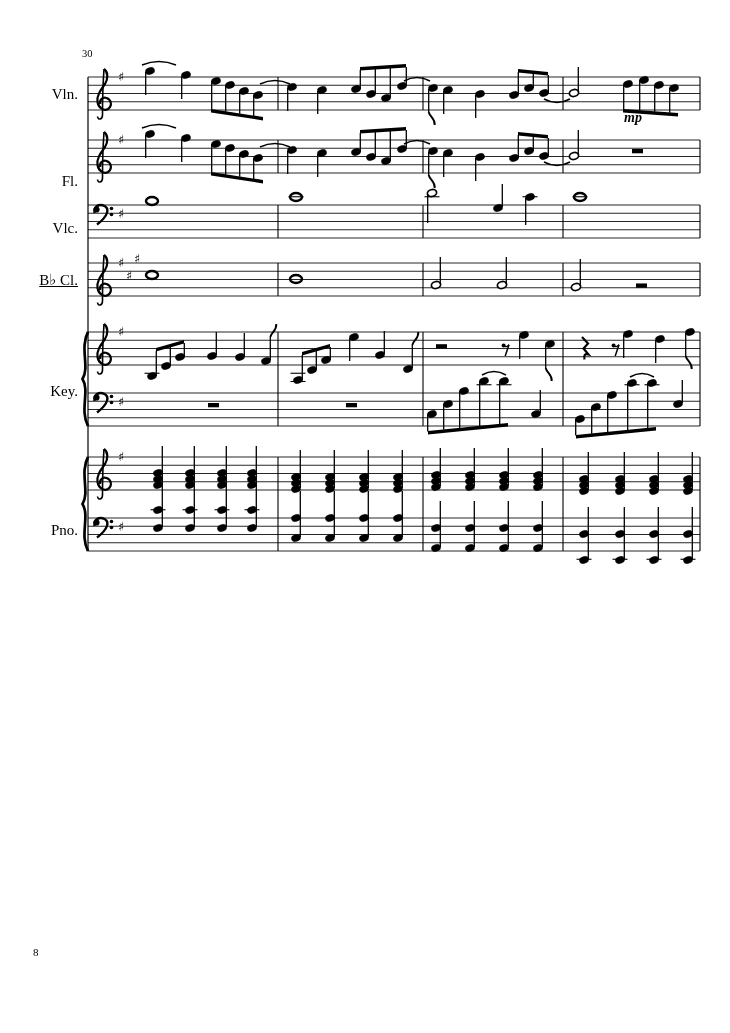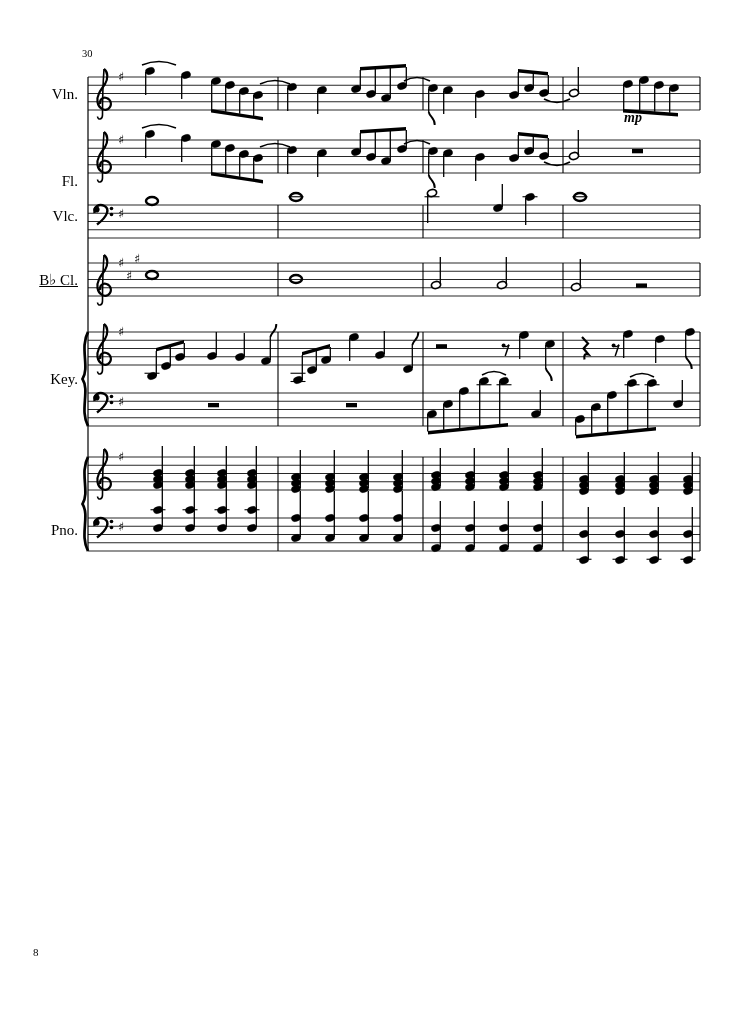--- a/index.html
+++ b/index.html
@@ -458,19 +458,19 @@
           <line x1="563" y1="457" x2="563" y2="551" stroke="#000000" stroke-width="1.1"></line>
           <line x1="700" y1="457" x2="700" y2="551" stroke="#000000" stroke-width="1.1"></line>
           <path d="M 88 457 C 79.5 473 90 492 82.5 504 C 90 516 79.5 535 88 551" fill="none" stroke="#000000" stroke-width="2.7"></path>
         </g>
         <line x1="88" y1="77" x2="88" y2="551" stroke="#000000" stroke-width="1.2"></line>
       </svg>
     </div>
   <div id="labels">
       <div class="staff-label" style="top: 84.5px;">Vln.</div>
       <div class="staff-label" style="top: 130px; margin-top: 42px;">Fl.</div>
-      <div class="staff-label" style="top: 207px;">Vlc.</div>
+      <div class="staff-label" style="top: 219px;">Vlc.</div>
       <div class="staff-label" style="top: 270.5px; text-decoration: underline;">B♭ Cl.</div>
-      <div class="staff-label" style="top: 370px;">Key.</div>
+      <div class="staff-label" style="top: 382px;">Key.</div>
       <div class="staff-label" style="top: 521px;">Pno.</div>
     </div>
   <div class="page-number">8</div>
 </div>
 
 </body></html>

